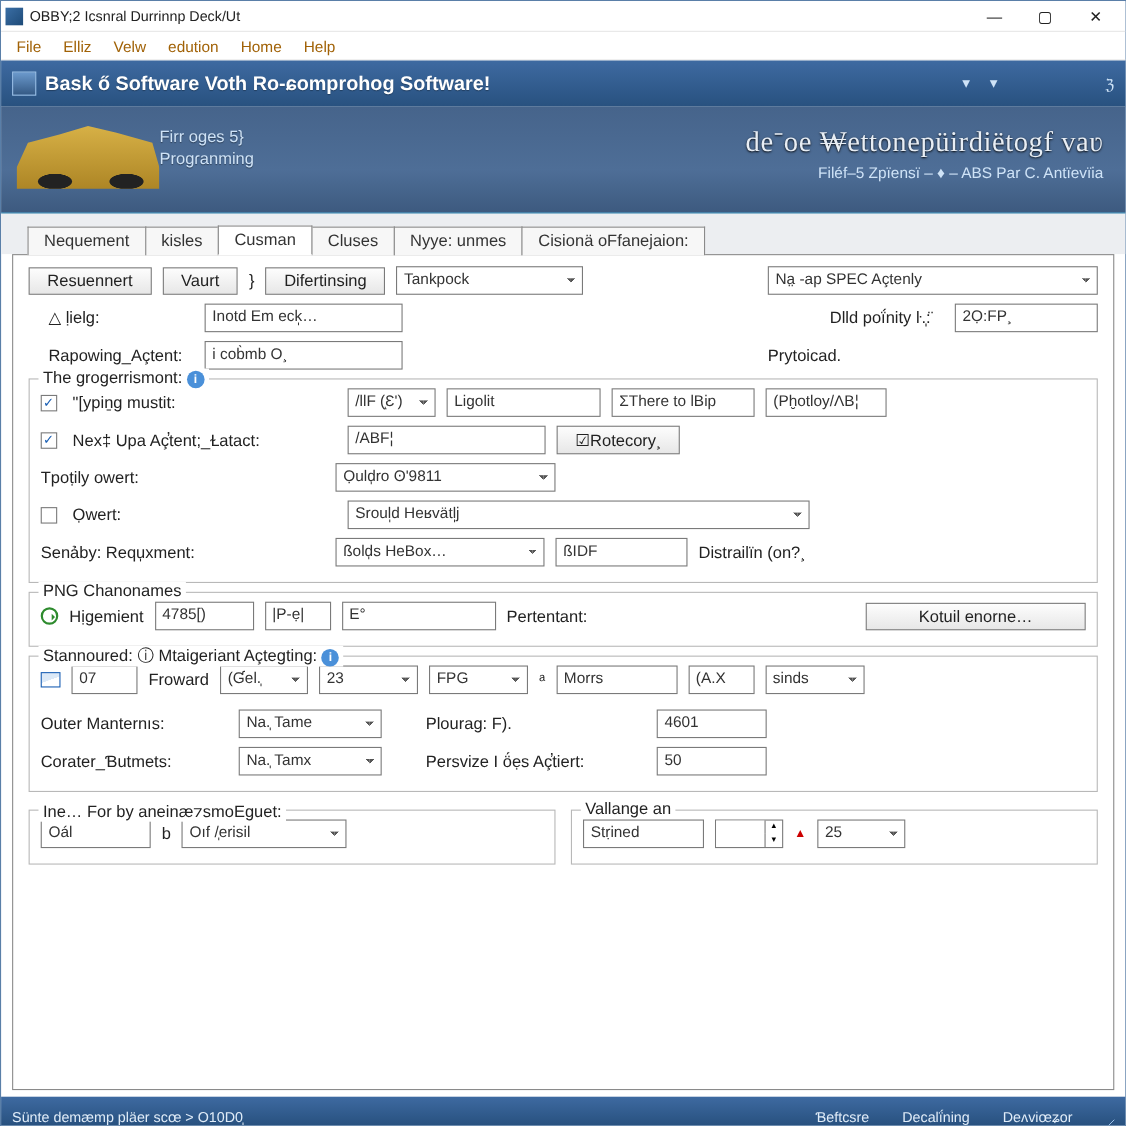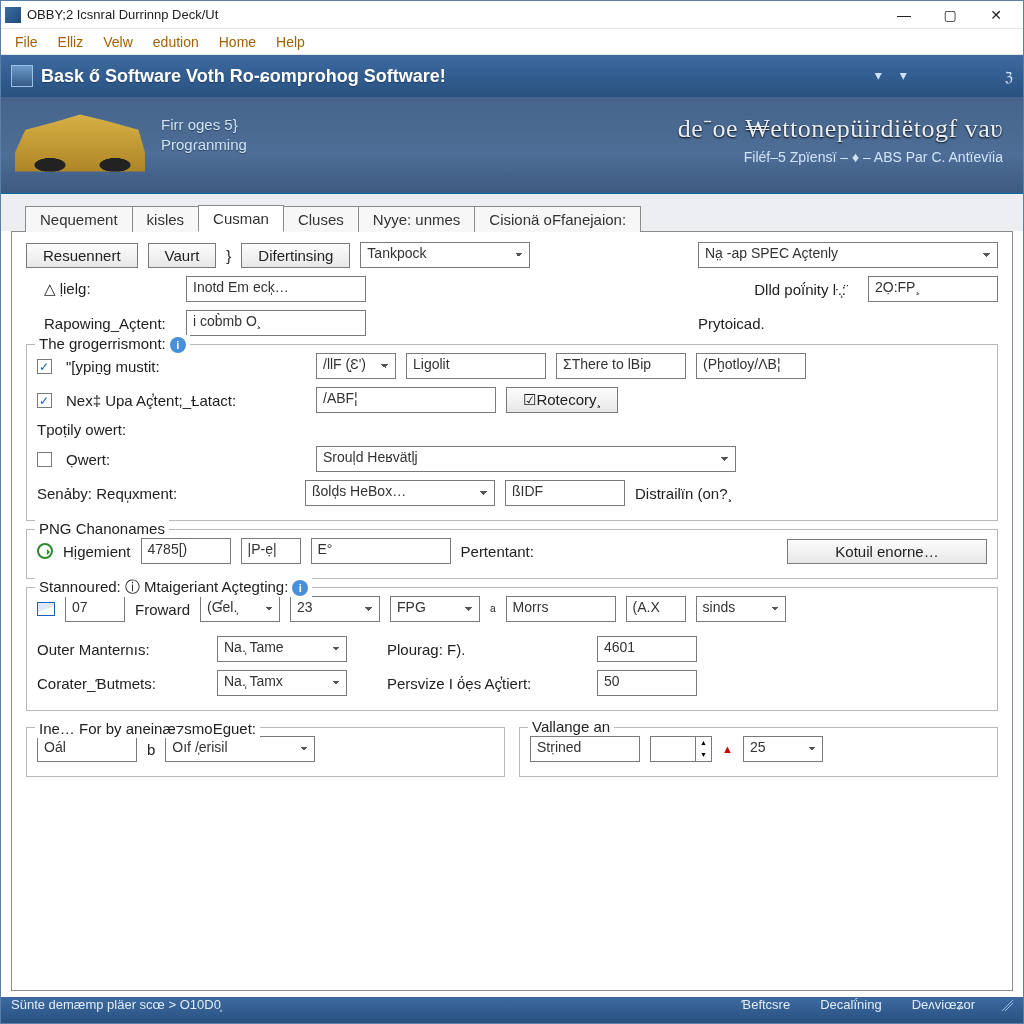--- a/index.html
+++ b/index.html
@@ -25,21 +25,21 @@
 .header-banner .hb-tools { display:flex; gap:18px; font-size:14px; color:#cfe3f7; }
 
 
 .hero { height: 96px; background: linear-gradient(#46648b 0%, #4e6e97 60%, #3d5a7f 100%); position: relative; display:flex; align-items:center; padding-left: 14px; }
 .hero .car { width: 130px; height: 76px; background:
   radial-gradient(ellipse 40px 18px at 35px 58px, #222 0 15px, transparent 16px),
   radial-gradient(ellipse 40px 18px at 100px 58px, #222 0 15px, transparent 16px),
   linear-gradient(#dcb64a,#a57d1f);
   clip-path: polygon(0 60%, 8% 30%, 30% 20%, 50% 10%, 70% 18%, 95% 30%, 100% 60%, 100% 85%, 0 85%);
 }
-.hero .hero-text-l { position:absolute; left:160px; top:18px; color:#cfe3f7; font-size:15px; line-height:1.3; text-shadow:0 1px 1px rgba(0,0,0,.4); }
+.hero .hero-text-l { position:absolute; left:144px; top:18px; color:#cfe3f7; font-size:15px; line-height:1.3; text-shadow:0 1px 1px rgba(0,0,0,.4); }
 .hero .hero-text-r { position:absolute; right:20px; top:12px; text-align:right; }
 .hero .hero-text-r .big { font-family: Georgia, serif; font-size:26px; color:#e8eef5; text-shadow:0 1px 2px #000; letter-spacing:.5px; }
 .hero .hero-text-r .sub { color:#cfe3f7; font-size:14px; margin-top:4px; }
 
 
 .tab-strip { display:flex; align-items:flex-end; padding: 8px 10px 0 24px; height: 38px; background:#eceef1; border-top:1px solid #0369a1; }
 .tab { padding: 4px 14px; font-size:15px; color:#333; border:1px solid #8a8a8a; border-bottom:none; background:#f7f7f7; margin-right:-1px; position:relative; top:1px; }
 .tab.active { background:#fff; z-index:2; border-bottom:1px solid #fff; }
 
 
@@ -59,21 +59,21 @@
 .spin { display:inline-flex; border:1px solid #7a7a7a; height:26px; }
 .spin .txt { border:none; height:24px; width:44px; }
 .spin .spins { display:flex; flex-direction:column; width:16px; }
 .spin .spins span { flex:1; border-left:1px solid #7a7a7a; font-size:7px; text-align:center; line-height:11px; }
 .red-tri { color:#c00; font-size:11px; }
 .icon-env { display:inline-block; width:18px; height:14px; border:1px solid #1a5fb4; background:linear-gradient(160deg,#dce9f7 49%, #fff 50%); }
 .icon-recycle { display:inline-block; width:16px; height:16px; border-radius:50%; border:2px solid #2e8b2e; position:relative; }
 .icon-recycle::after { content:""; position:absolute; right:-2px; top:4px; border:3px solid transparent; border-left-color:#2e8b2e; }
 
 
-.statusbar { height:26px; background:linear-gradient(#3e6aa1,#28517f); color:#e0ecf8; font-size:13px; display:flex; align-items:flex-start; padding:0 10px; gap:18px; }
+.statusbar { height:26px; background:linear-gradient(#3e6aa1,#28517f); color:#e0ecf8; font-size:13px; display:flex; align-items:flex-end; padding:0 10px; gap:18px; }
 .statusbar .left { flex:1; }
 .statusbar .sb-item { padding:0 6px; }
 .statusbar .grip { width:14px; height:14px; background:
   linear-gradient(135deg, transparent 60%, #9cc1e8 60% 62%, transparent 62% 70%, #9cc1e8 70% 72%, transparent 72% 80%, #9cc1e8 80% 82%, transparent 82%); }
 </style>
 </head>
 <body>
 
 <div class="window">
 
@@ -169,20 +169,21 @@
 
       <div class="row">
         <span class="chk checked"></span>
         <span class="label" style="width:240px">Nex‡ Upa Aç̕tent;_Ɫatact:</span>
         <div class="txt" style="width:180px">/ABF¦</div>
         <button class="btn">☑Rotecory¸</button>
       </div>
 
       <div class="row">
         <span class="label" style="width:258px">Tpoṭily owert:</span>
+        <div class="combo" style="width:200px">Ọuld̩ro ʘ'9811</div>
       </div>
 
       <div class="row">
         <span class="chk"></span>
         <span class="label" style="width:240px">Ọwert:</span>
         <div class="combo" style="width:420px">Sroul̩d Heʁvätl̩j</div>
       </div>
 
       <div class="row">
         <span class="label" style="width:258px">Senảby: Requ̩xment:</span>

